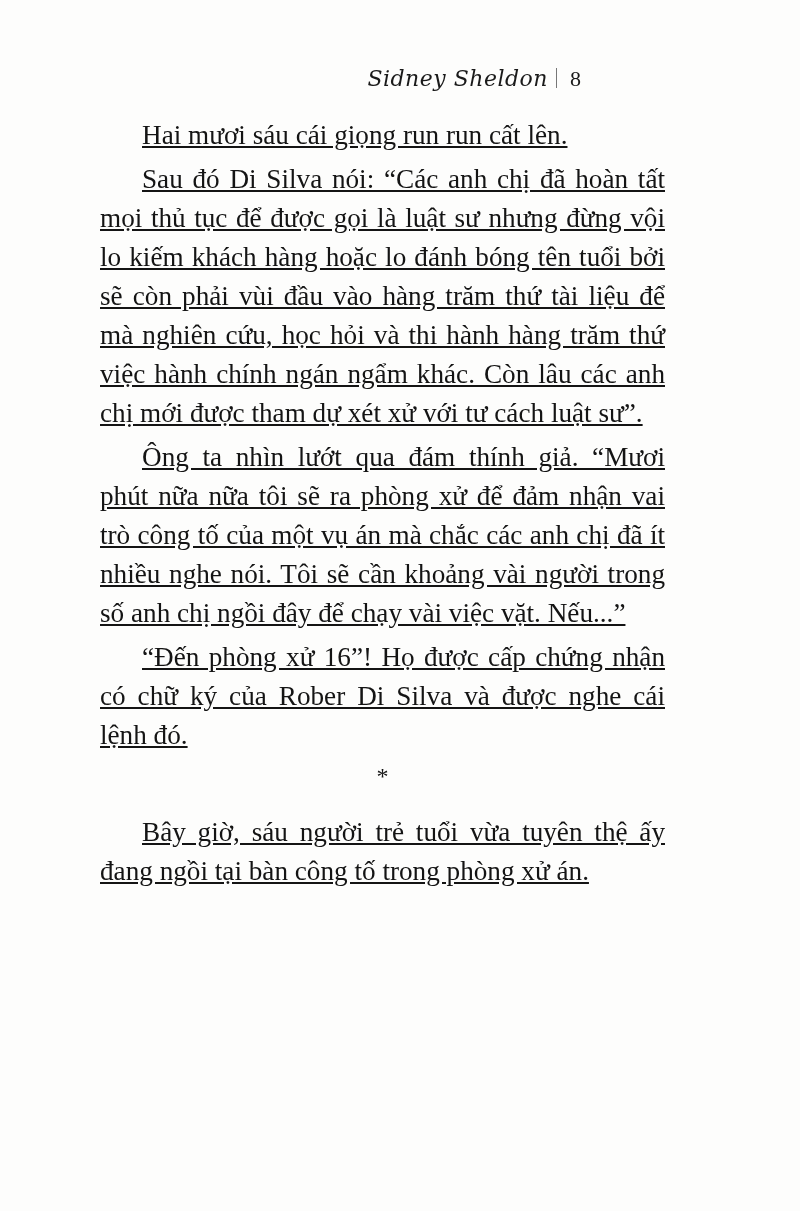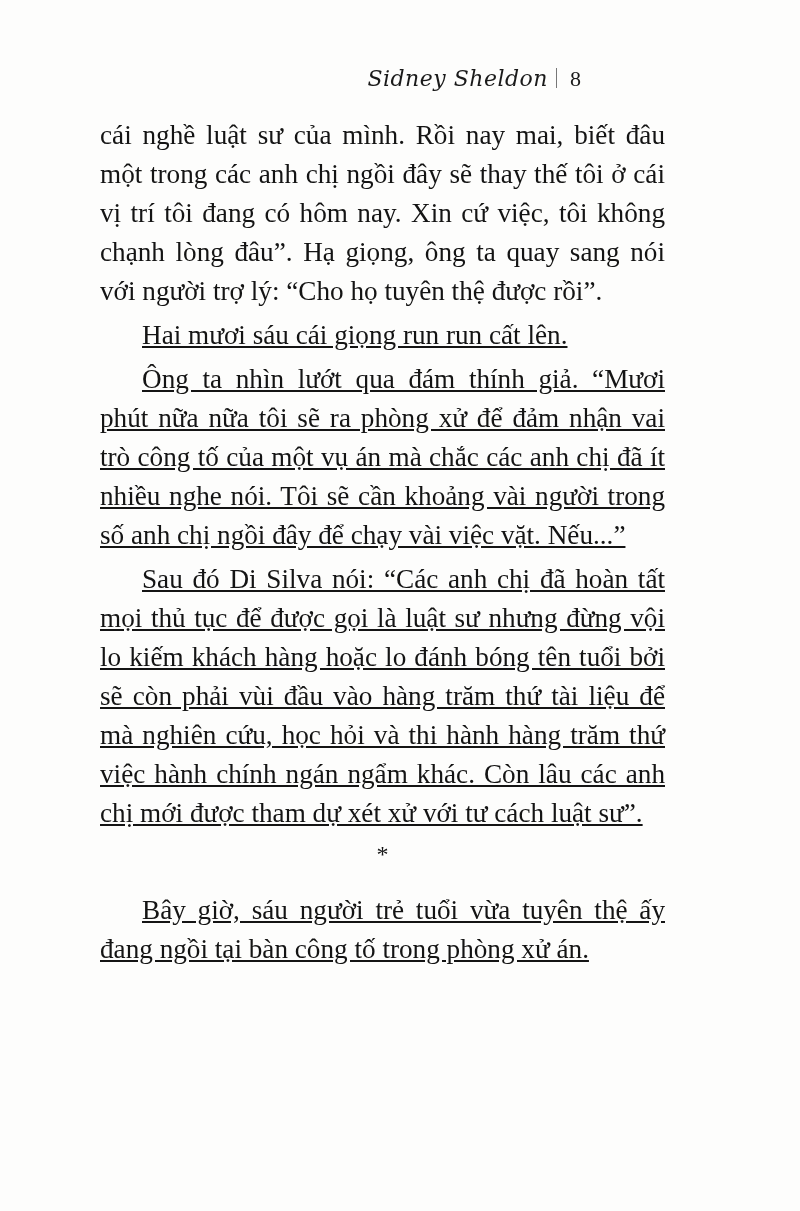--- a/index.html
+++ b/index.html
@@ -86,24 +86,24 @@
 
 <div class="page">
 
   <div class="running-head">
     <span class="author">Sidney Sheldon</span>
     <span class="sep"></span>
     <span class="num">8</span>
   </div>
 
   <div class="body-text">
-    <p class="noindent">cái nghề luật sư của mình. Rồi nay mai, biết đâu một trong các anh chị ngồi đây sẽ thay thế tôi ở cái vị trí tôi đang có hôm nay. Xin cứ việc, tôi không chạnh lòng đâu”. Hạ giọng, ông ta quay sang nói với người trợ lý: “Cho họ tuyên thệ được rồi”.</p>
     <p class="indent">Hai mươi sáu cái giọng run run cất lên.</p>
+    <p class="indent">Sau đó Di Silva nói: “Các anh chị đã hoàn tất mọi thủ tục để được gọi là luật sư nhưng đừng vội lo kiếm khách hàng hoặc lo đánh bóng tên tuổi bởi sẽ còn phải vùi đầu vào hàng trăm thứ tài liệu để mà nghiên cứu, học hỏi và thi hành hàng trăm thứ việc hành chính ngán ngẩm khác. Còn lâu các anh chị mới được tham dự xét xử với tư cách luật sư”.</p>
     <p class="indent">Ông ta nhìn lướt qua đám thính giả. “Mươi phút nữa nữa tôi sẽ ra phòng xử để đảm nhận vai trò công tố của một vụ án mà chắc các anh chị đã ít nhiều nghe nói. Tôi sẽ cần khoảng vài người trong số anh chị ngồi đây để chạy vài việc vặt. Nếu...”</p>
-    <p class="indent">Sau đó Di Silva nói: “Các anh chị đã hoàn tất mọi thủ tục để được gọi là luật sư nhưng đừng vội lo kiếm khách hàng hoặc lo đánh bóng tên tuổi bởi sẽ còn phải vùi đầu vào hàng trăm thứ tài liệu để mà nghiên cứu, học hỏi và thi hành hàng trăm thứ việc hành chính ngán ngẩm khác. Còn lâu các anh chị mới được tham dự xét xử với tư cách luật sư”.</p>
+    <p class="indent">“Đến phòng xử 16”! Họ được cấp chứng nhận có chữ ký của Rober Di Silva và được nghe cái lệnh đó.</p>
 
     <div class="scene-break">*</div>
 
     <p class="indent">Bây giờ, sáu người trẻ tuổi vừa tuyên thệ ấy đang ngồi tại bàn công tố trong phòng xử án.</p>
 
   </div>
 
 </div>
 
 </body></html>

